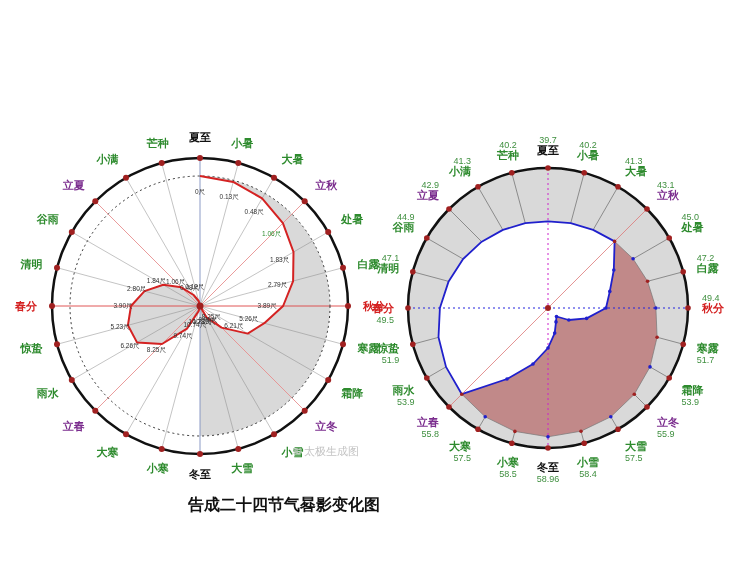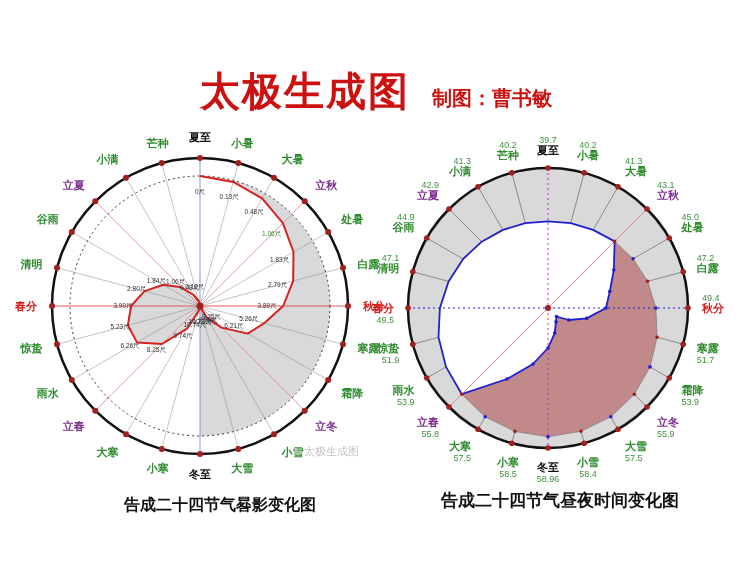--- a/index.html
+++ b/index.html
@@ -4,34 +4,31 @@
 <style>
   html,body{margin:0;padding:0;background:#ffffff;}
   #stage{position:relative;width:752px;height:564px;background:#fff;overflow:hidden;
          font-family:"Liberation Sans","DejaVu Sans",sans-serif;}
   #title-bar{position:absolute;top:64px;left:0;width:752px;text-align:center;white-space:nowrap;}
   #main-title{font-size:40px;font-weight:bold;color:#cc1111;letter-spacing:2px;}
   #sub-title{font-size:20px;font-weight:bold;color:#cc1111;margin-left:22px;}
   .chart-svg{position:absolute;overflow:visible;}
   #left-chart-svg{left:10px;top:116px;}
   #right-chart-svg{left:358px;top:113px;}
-  .caption{position:absolute;font-weight:bold;color:#111;text-align:center;white-space:nowrap;}
+  .caption{position:absolute;font-weight:bold;color:#111;text-align:right;white-space:nowrap;}
   #left-caption{left:60px;top:495px;width:320px;font-size:16px;}
   #right-caption{left:395px;top:489px;width:330px;font-size:17px;}
   #watermark{position:absolute;left:292px;top:444px;color:#c3c3c3;font-size:11px;white-space:nowrap;}
   #watermark .wm-icon{font-size:12px;color:#cfcfcf;margin-right:2px;}
   text{font-family:"Liberation Sans","DejaVu Sans",sans-serif;}
 </style>
 </head>
 <body>
 
 <div id="stage">
-  <div id="title-bar">
-    <span id="main-title">太极生成图</span><span id="sub-title">制图：曹书敏</span>
-  </div>
 
   <svg id="left-chart-svg" class="chart-svg" width="380" height="380" viewBox="0 0 380 380">
       <circle cx="190" cy="190" r="148" fill="#fff" stroke="#111" stroke-width="2.5"></circle>
       <path d="M190 60 A130 130 0 0 1 190 320 L190 190 L190.0 190.0 L190.2 190.6 L196.5 201.3 L211.6 211.6 L237.7 217.6 L254.3 207.2 L273.1 190.0 L283.1 165.1 L283.5 136.0 L272.9 107.1 L252.1 82.4 L223.2 65.9 L190.0 60.0 Z" fill="#d9d9d9"></path>
       <path d="M190.0 190.0 L188.7 195.0 L177.0 212.6 L152.0 228.0 L127.0 226.4 L117.9 209.3 L121.0 190.0 L134.5 175.1 L153.3 168.8 L171.3 171.3 L183.6 179.0 L188.7 185.0 Z" fill="#d9d9d9"></path>
       <g>
         <line x1="190" y1="190" x2="190" y2="42" stroke="#8090c0" stroke-width="0.9"></line>
         <line x1="190" y1="190" x2="228.30521867517308" y2="47.042977709217894" stroke="#888" stroke-width="0.5"></line>
         <line x1="190" y1="190" x2="264" y2="61.82824023990307" stroke="#888" stroke-width="0.5"></line>
         <line x1="190" y1="190" x2="294.651803615609" y2="85.34819638439096" stroke="#e89090" stroke-width="0.9"></line>
@@ -256,14 +253,13 @@
       <text x="81.1" y="75.1" font-size="9" fill="#3f8f3f" text-anchor="end" font-weight="normal">42.9</text>
       <text x="113.0" y="61.6" font-size="11" fill="#2e8b2e" text-anchor="end" font-weight="bold">小满</text>
       <text x="113.0" y="50.6" font-size="9" fill="#3f8f3f" text-anchor="end" font-weight="normal">41.3</text>
       <text x="150.1" y="46.2" font-size="11" fill="#2e8b2e" text-anchor="middle" font-weight="bold">芒种</text>
       <text x="150.1" y="35.2" font-size="9" fill="#3f8f3f" text-anchor="middle" font-weight="normal">40.2</text>
     </svg>
 
   <div id="watermark"><span class="wm-icon">≋</span><span>太极生成图</span></div>
 
   <div id="left-caption" class="caption">告成二十四节气晷影变化图</div>
-  <div id="right-caption" class="caption">告成二十四节气昼夜时间变化图</div>
 </div>
 
 </body></html>

